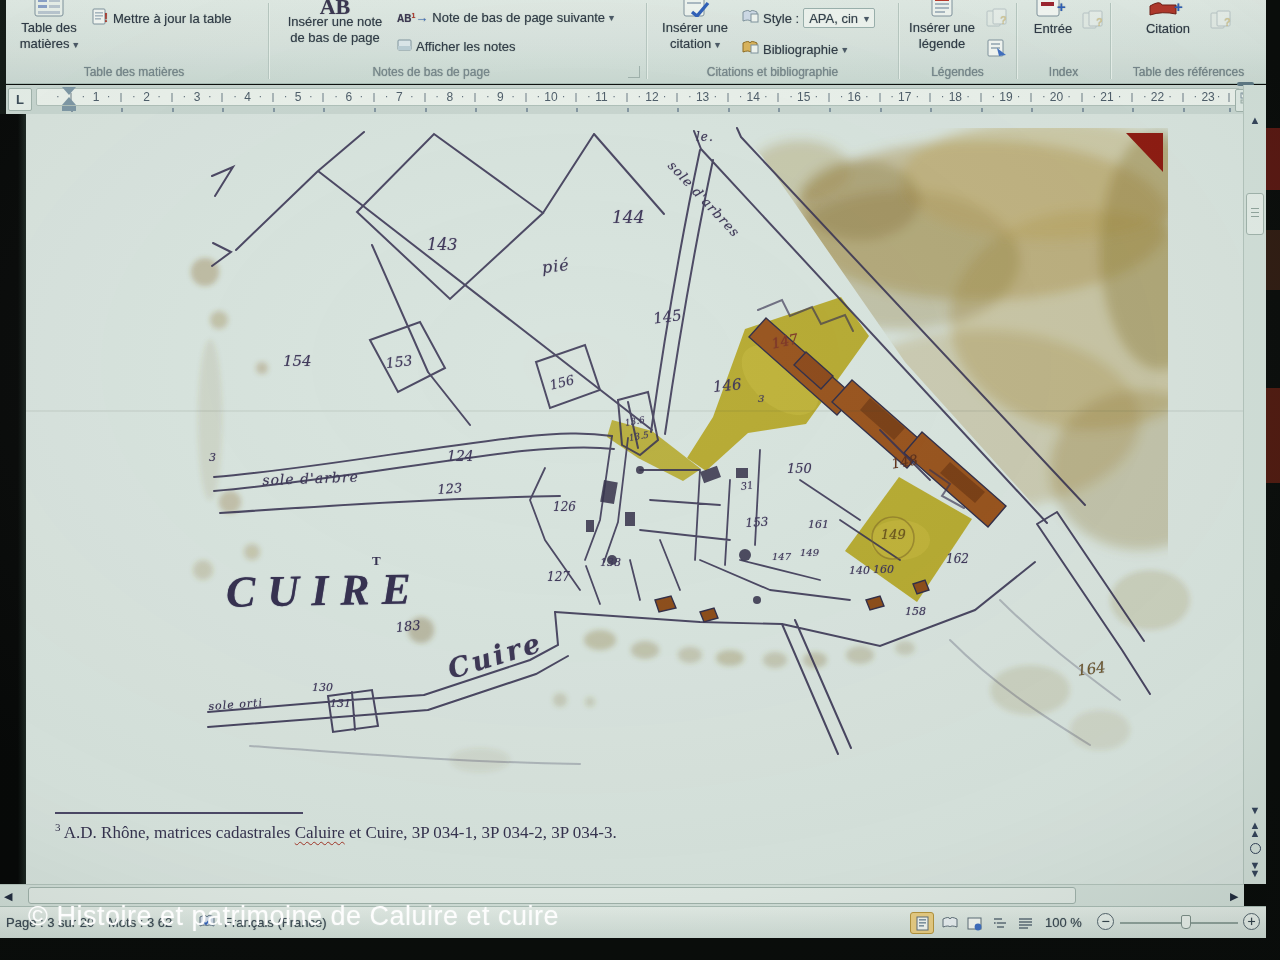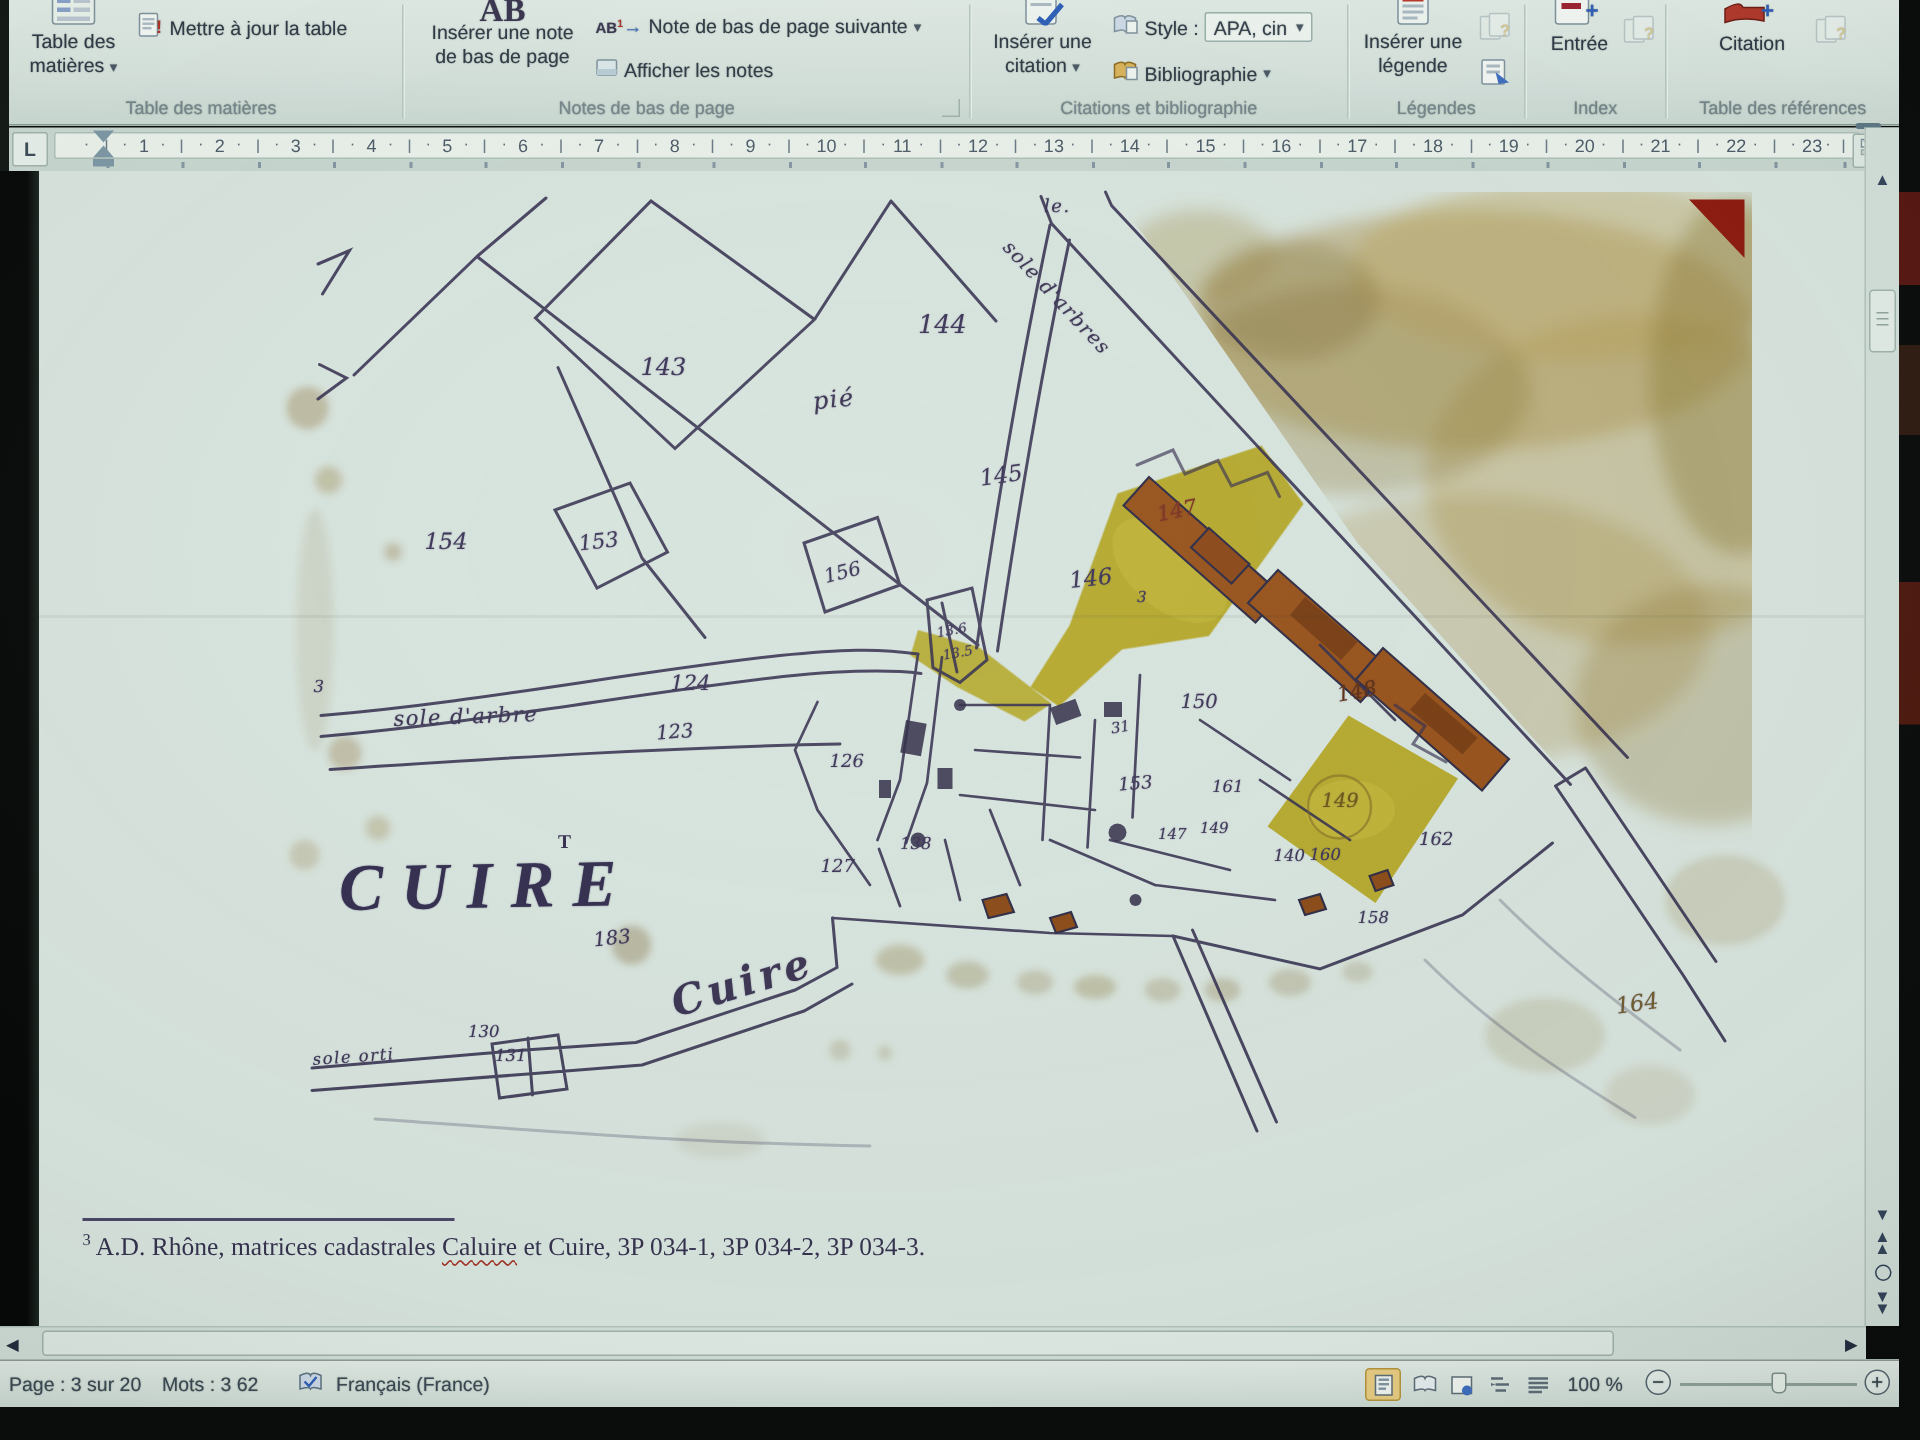--- a/index.html
+++ b/index.html
@@ -634,13 +634,14 @@
 
   <div class="bezel" id="bezL"></div>
   <div class="bezel" id="bezB"></div>
   <div class="bezel" id="bezR"></div>
   <div class="redpatch" style="top:128px;height:62px;background:#571812;"></div>
   <div class="redpatch" style="top:230px;height:60px;background:#2f1c12;"></div>
   <div class="redpatch" style="top:388px;height:95px;background:#4e1a10;"></div>
   <div class="bezel" id="bezTL"></div>
   <div id="vignette"></div>
 
+  <div id="watermark">© Histoire et patrimoine de Caluire et cuire</div>
 </div>
 
 </body></html>

